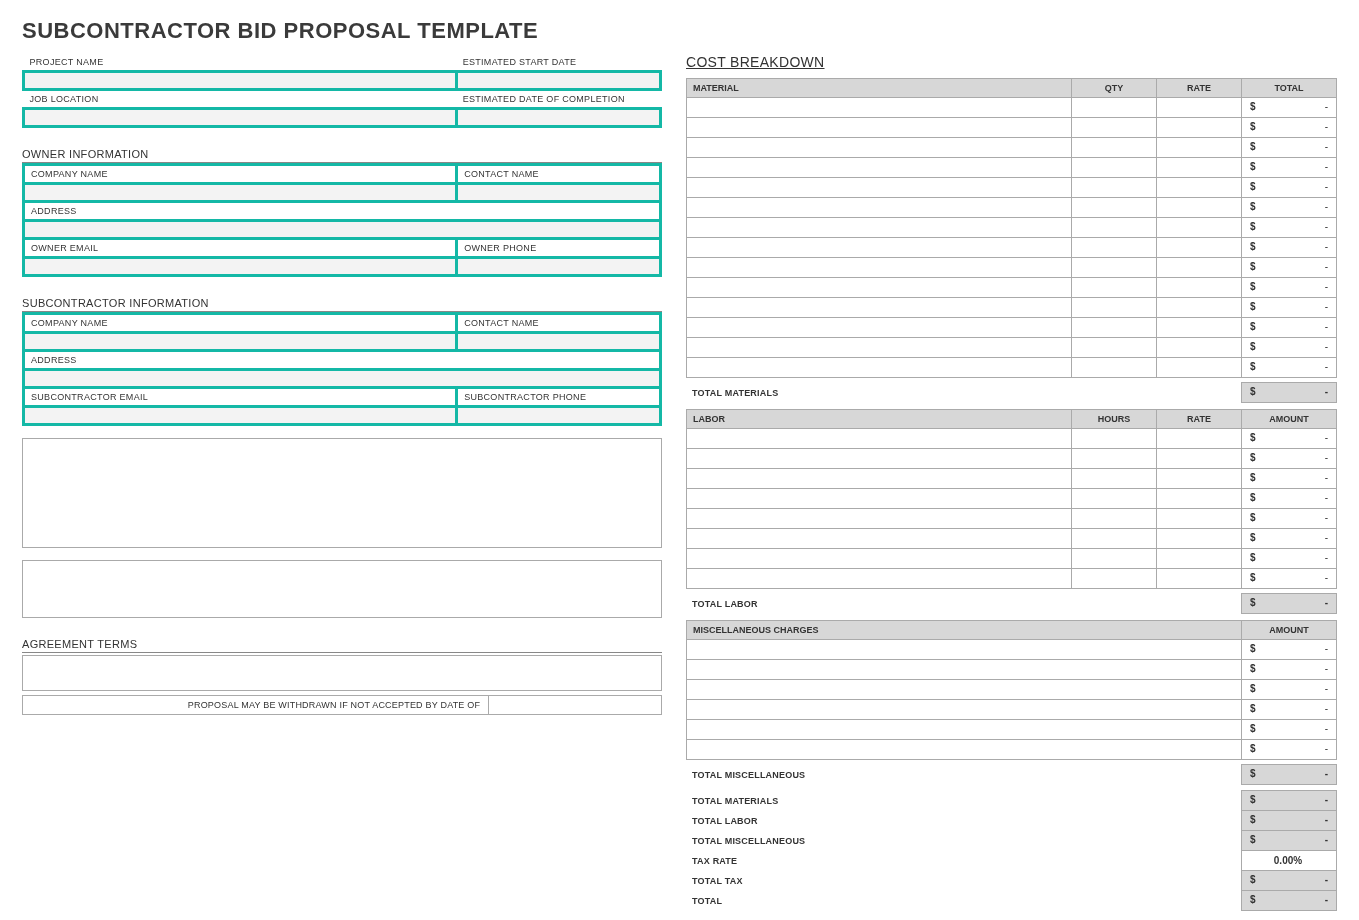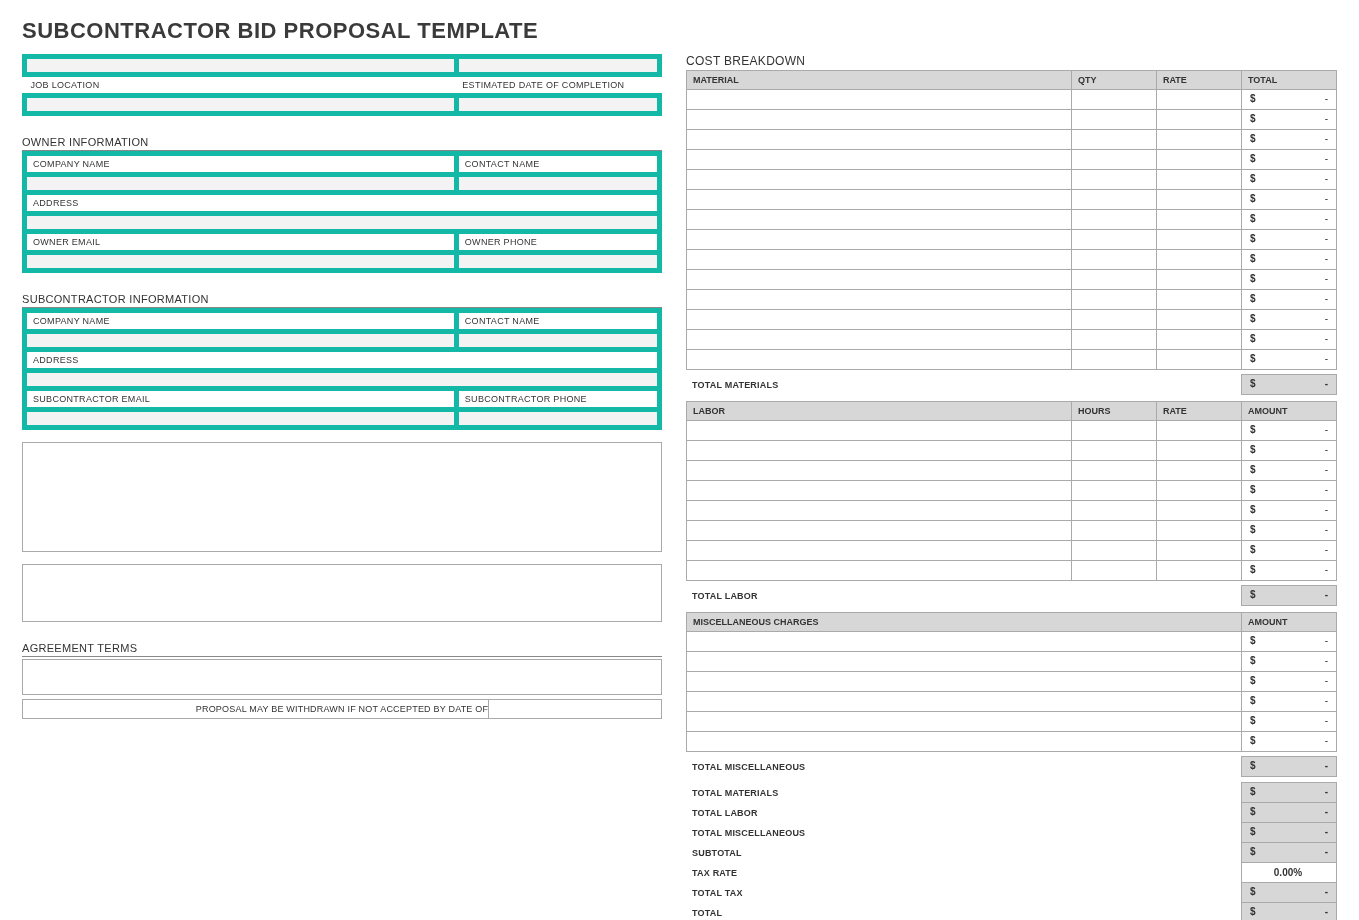--- a/index.html
+++ b/index.html
@@ -26,21 +26,21 @@
     letter-spacing: 0.3px;
     color: #333;
     border-bottom: 1px solid #888;
     padding-bottom: 2px;
     margin-top: 10px;
     margin-bottom: 0;
   }
   table { border-collapse: collapse; width: 100%; table-layout: fixed; }
   
   .info-tbl td {
-    border: 5px solid #14b8a6;
+    border: 3px solid #14b8a6;
     padding: 3px 6px;
     font-size: 9px;
     vertical-align: top;
   }
   .info-tbl .lbl {
     background: #fff;
     height: 14px;
     font-size: 9px;
     letter-spacing: 0.3px;
   }
@@ -58,39 +58,39 @@
   .fine {
     font-size: 10px;
     line-height: 1.25;
     margin-top: 4px;
   }
   .withdraw-row { display: flex; width: 100%; margin-top: 4px; }
   .withdraw-row .lbl {
     flex: 0 0 73%;
     border: 1px solid #aaa;
     text-align: right;
-    padding: 4px 0;
+    padding: 4px 8px;
     font-size: 9px;
     letter-spacing: 0.2px;
   }
   .withdraw-row .val {
     flex: 1;
     border: 1px solid #aaa;
     border-left: none;
     padding: 4px 6px;
   }
   
-  .cost-head { font-size: 12px; letter-spacing: 0.3px; margin-bottom: 2px; }
+  .cost-head { font-size: 14px; letter-spacing: 0.3px; margin-bottom: 8px; text-decoration: underline; }
   .cost-tbl th {
     background: #d7d7d7;
     border: 1px solid #aaa;
     font-size: 9px;
     font-weight: bold;
     padding: 4px 6px;
-    text-align: left;
+    text-align: center;
   }
   .cost-tbl th:first-child { text-align: left; }
   .cost-tbl td {
     border: 1px solid #aaa;
     height: 20px;
     font-size: 10px;
     padding: 0 6px;
   }
   .cost-tbl .money-cell { position: relative; }
   .cost-tbl .money-cell .cur { position: absolute; left: 8px; top: 3px; font-weight: bold; }
@@ -123,20 +123,24 @@
 <div class="cols">
 
   <div class="left">
 
     <table class="info-tbl">
       <colgroup>
           <col style="width:68%">
           <col>
         </colgroup>
       <tbody>
+          <tr>
+        <td class="lbl" style="border:none;border-bottom:1px solid #aaa;">PROJECT NAME</td>
+        <td class="lbl" style="border:none;border-bottom:1px solid #aaa;">ESTIMATED START DATE</td>
+      </tr>
       <tr>
         <td class="inp"></td>
         <td class="inp"></td>
       </tr>
       <tr>
         <td class="lbl" style="border:none;border-bottom:1px solid #aaa;margin-top:36px;">JOB LOCATION</td>
         <td class="lbl" style="border:none;border-bottom:1px solid #aaa;">ESTIMATED DATE OF COMPLETION</td>
       </tr>
       <tr>
         <td class="inp"></td>
@@ -592,27 +596,20 @@
             </td>
       </tr>
       <tr>
         <td class="lbl">TOTAL MISCELLANEOUS</td>
         <td class="val">
               <span class="cur">$</span>
               <span class="amt">-</span>
             </td>
       </tr>
       <tr>
-        <td class="lbl">SUBTOTAL</td>
-        <td class="val">
-              <span class="cur">$</span>
-              <span class="amt">-</span>
-            </td>
-      </tr>
-      <tr>
         <td class="lbl">TAX RATE</td>
         <td class="val pct" style="background:#fff">0.00%</td>
       </tr>
       <tr>
         <td class="lbl">TOTAL TAX</td>
         <td class="val">
               <span class="cur">$</span>
               <span class="amt">-</span>
             </td>
       </tr>

